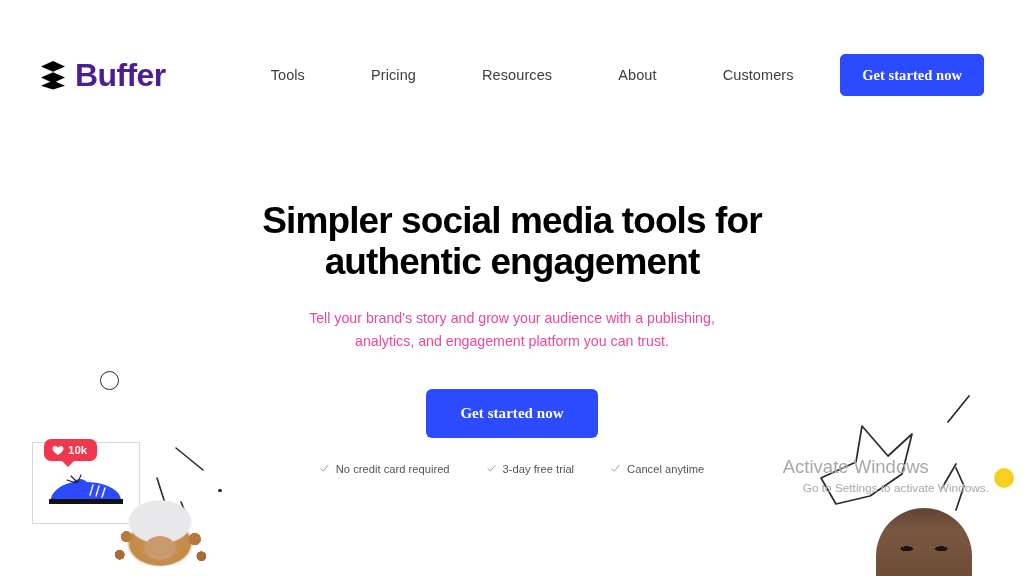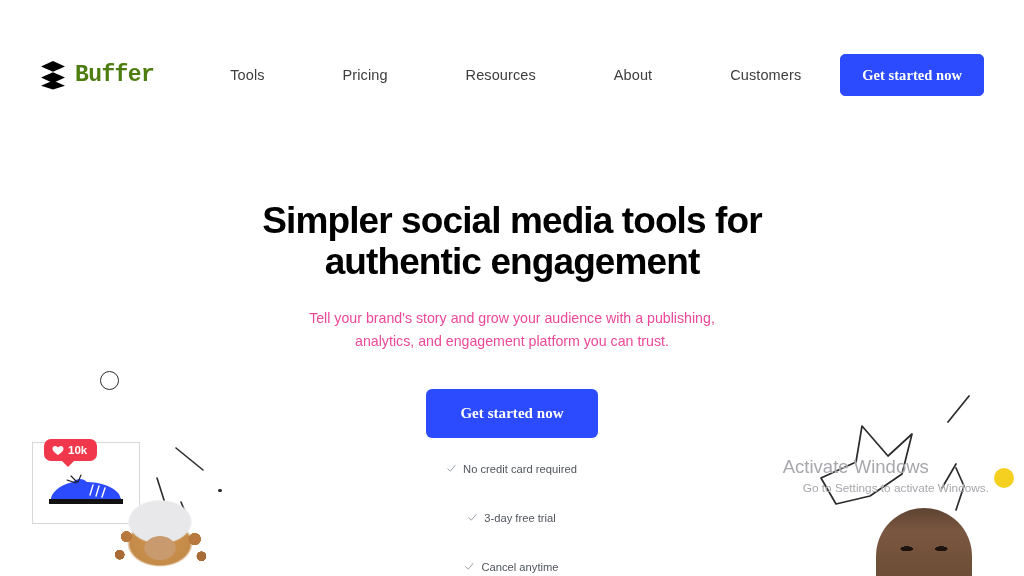--- a/index.html
+++ b/index.html
@@ -32,33 +32,32 @@
 
   .brand {
     display: flex;
     align-items: center;
     gap: 9px;
     cursor: pointer;
     flex: 0 0 auto;
   }
   .brand-mark { width: 26px; height: 30px; display: block; }
   .brand-name {
-    font-size: 23px;
+    font-size: 32px;
     font-weight: 700;
     letter-spacing: -0.6px;
-    color: #4d7c0f;
+    color: #4c1d95;
     line-height: 1;
-    font-family: Liberation Mono, monospace;
   }
 
   .main-nav {
     display: flex;
     align-items: center;
-    gap: 16px;
-    margin-left: 76px;
+    gap: 4px;
+    margin-left: 105px;
     flex: 1 1 auto;
   }
   .nav-link {
     font-size: 14.5px;
     color: #3d3d3d;
     text-decoration: none;
     padding: 8px 0;
     margin-right: 62px;
     white-space: nowrap;
     cursor: pointer;
@@ -140,21 +139,20 @@
     font-weight: 700;
     padding: 17px 34px;
     line-height: 1;
   }
 
   .trust-row {
     margin-top: 25px;
     display: flex;
     align-items: center;
     gap: 37px;
-    flex-direction: column;
   }
   .trust-item {
     display: flex;
     align-items: center;
     gap: 7px;
     font-size: 11.2px;
     color: #50555c;
     white-space: nowrap;
   }
   .check-icon {

